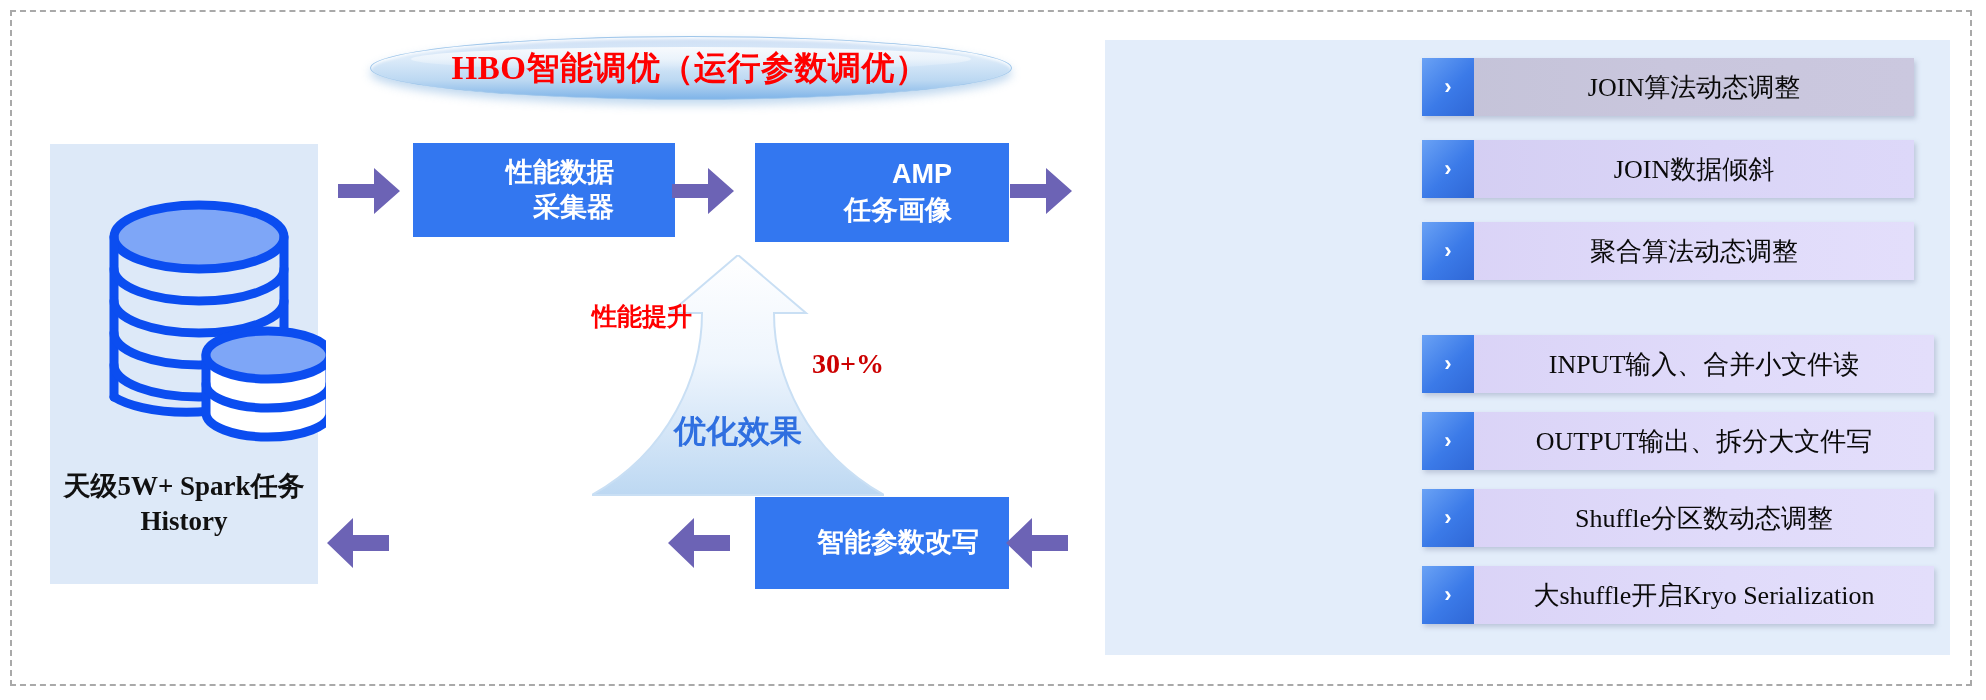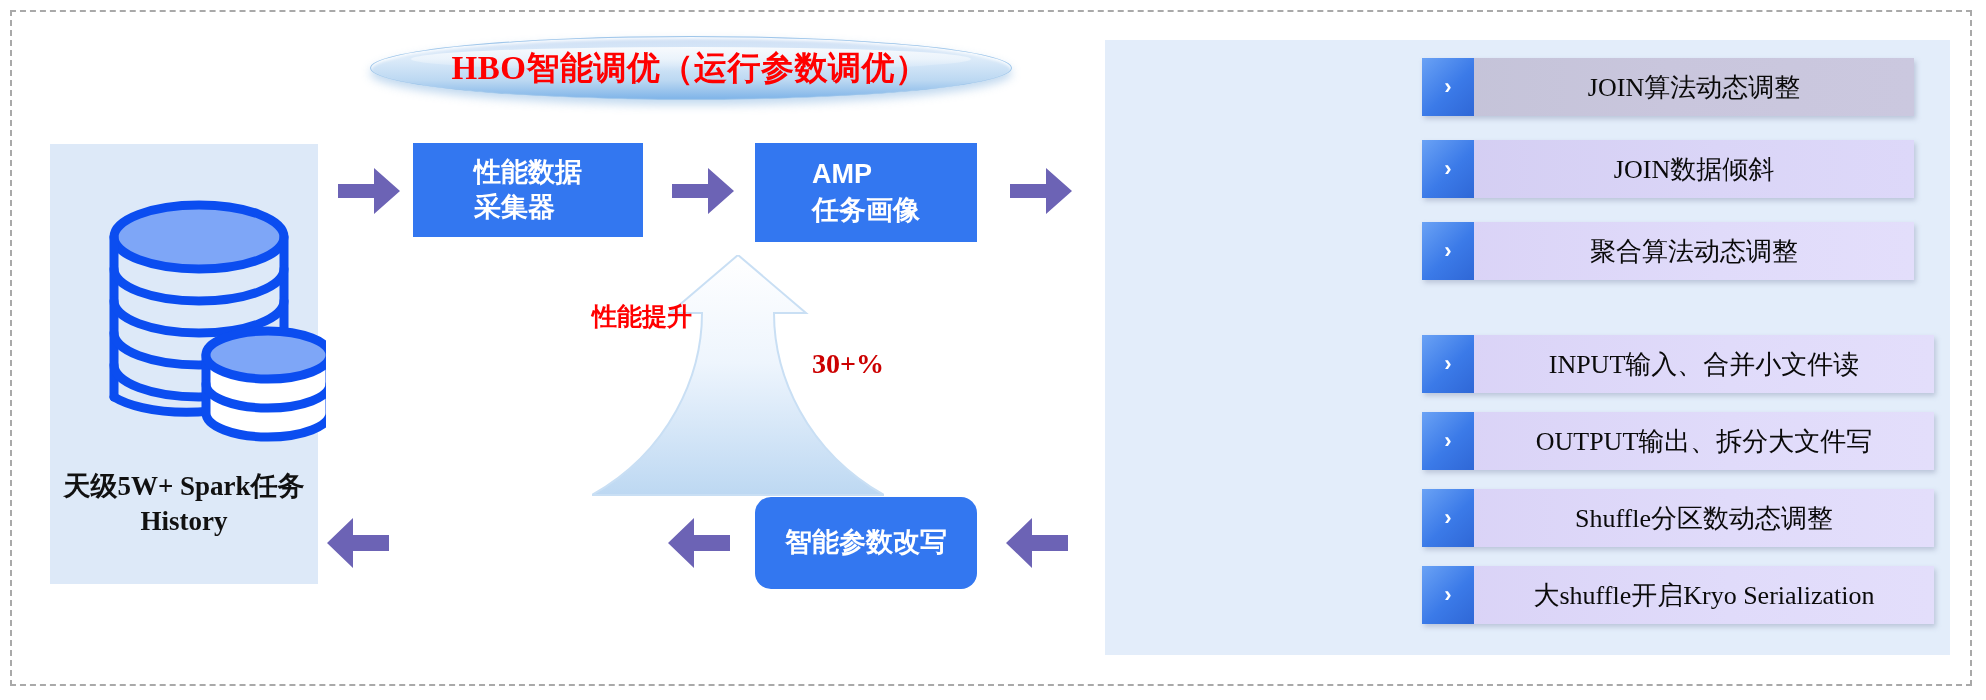--- a/index.html
+++ b/index.html
@@ -41,29 +41,29 @@
   .coins{position:absolute;left:46px;top:46px;width:230px;height:260px;}
   .hist-label{
     position:absolute;left:0;right:0;bottom:44px;text-align:center;
     font-family:"Liberation Serif","DejaVu Serif",serif;
     font-size:27px;font-weight:bold;color:#111;line-height:1.32;
   }
 
   
   .fbox{
     position:absolute;background:#3377f0;color:#ffffff;
-    display:flex;align-items:center;justify-content:center;text-align:left;
-    font-size:27px;font-weight:bold;line-height:1.3;
+    display:flex;align-items:center;justify-content:center;text-align:right;
+    font-size:27px;font-weight:bold;line-height:1.3;padding-left:32px;
   }
   .fbox span{display:block;}
 
   #box-collector{left:413px;top:143px;width:230px;height:94px;}
   #box-amp{left:755px;top:143px;width:222px;height:99px;}
   #box-emr{left:413px;top:497px;width:230px;height:92px;}
-  #box-rewrite{left:755px;top:497px;width:222px;height:92px;border-radius:16px;}
+  #box-rewrite{left:755px;top:497px;width:222px;height:92px;}
   #box-plan{left:1140px;top:155px;width:227px;height:104px;}
   #box-runtime{left:1140px;top:496px;width:227px;height:104px;}
 
   
   .arrow{position:absolute;}
 
   
   .up-arrow{position:absolute;left:592px;top:255px;width:292px;height:246px;}
   .up-label-1{
     position:absolute;left:592px;top:300px;width:292px;text-align:left;
@@ -212,20 +212,21 @@
           <stop offset="0%" stop-color="#ffffff"></stop>
           <stop offset="45%" stop-color="#eef5fd"></stop>
           <stop offset="100%" stop-color="#bdd8f2"></stop>
         </linearGradient>
       </defs>
       <path d="M146 0 L214 58 H182 C182 120 214 196 292 240 H0 C78 196 110 120 110 58 H78 Z" fill="url(#upg)" stroke="#c9dff4" stroke-width="2"></path>
     </svg>
   </div>
   <div class="up-label-1">性能提升</div>
   <div class="up-label-2">30+%</div>
+  <div class="up-label-3">优化效果</div>
 
   <div class="right-panel"></div>
 
   <div class="litem g1" style="left:1422px;top:58px;width:492px;">
     <div class="chev">›</div>
     <div class="ltext">JOIN算法动态调整</div>
   </div>
   <div class="litem g2" style="left:1422px;top:140px;width:492px;">
     <div class="chev">›</div>
     <div class="ltext">JOIN数据倾斜</div>

